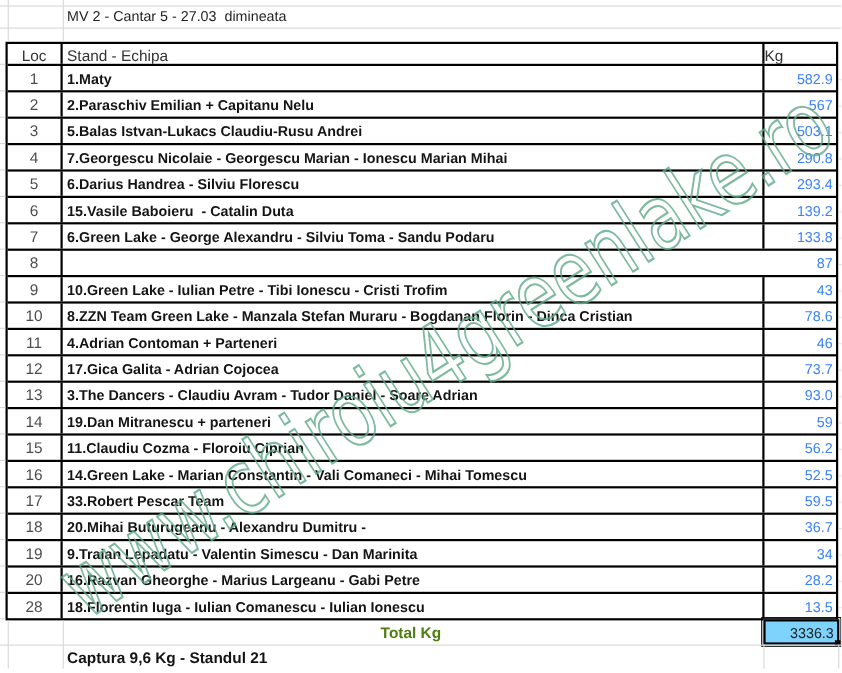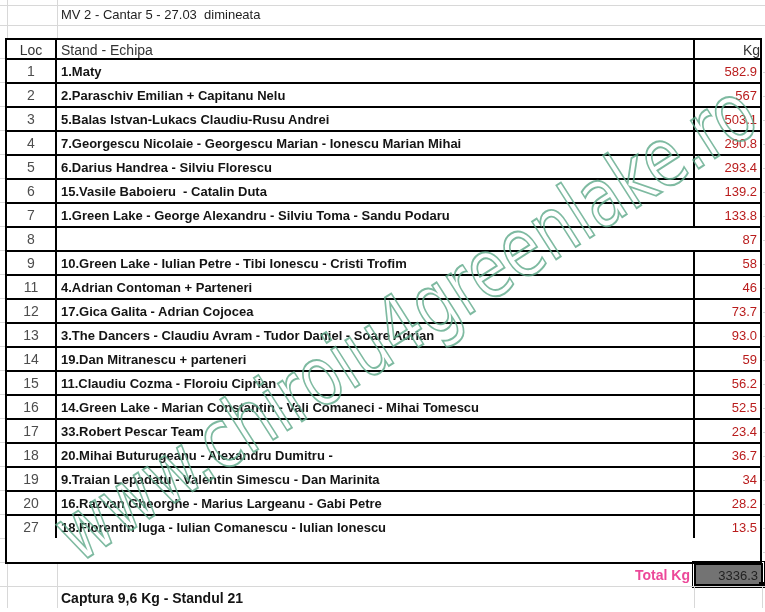--- a/index.html
+++ b/index.html
@@ -25,33 +25,33 @@
   .tr:last-child{height:22px;border-bottom:none;}
   .c{box-sizing:border-box;overflow:hidden;white-space:pre;}
   .c.loc{
     width:50px;border-right:2px solid #000;text-align:center;
     font-size:14px;color:#4d4d4d;padding-top:3px;
   }
   .c.team{
     width:638px;border-right:2px solid #000;font-weight:bold;
     font-size:13px;color:#141414;padding:4px 0 0 4px;
   }
-  .c.kg{flex:1;text-align:right;font-size:13px;color:#b91c1c;padding:4px 3px 0 0;}
+  .c.kg{flex:1;text-align:right;font-size:13px;color:#3b82f6;padding:4px 3px 0 0;}
   .head .c{font-weight:normal;font-size:14px;color:#333;padding-top:2px;}
   .head .c.team{padding-left:4px;}
-  .head .c.kg{text-align:right;padding-right:0;}
+  .head .c.kg{text-align:left;padding-right:0;}
   
   .total-label{
-    position:absolute;top:567px;left:57px;width:633px;text-align:right;
-    font-weight:bold;font-size:14px;color:#ec4899;
+    position:absolute;top:567px;left:57px;width:633px;text-align:center;
+    font-weight:bold;font-size:14px;color:#4d7c0f;
   }
   .total-cell{
     position:absolute;left:694px;top:563px;width:69px;height:23px;
     box-sizing:border-box;border:2px solid #000;outline:1px solid #000;outline-offset:1px;
-    background:#737373;text-align:right;font-size:13px;color:#222;padding:3px 3px 0 0;
+    background:#7dd3fc;text-align:right;font-size:13px;color:#222;padding:3px 3px 0 0;
   }
   .fill-handle{position:absolute;right:-3px;bottom:-3px;width:5px;height:5px;background:#000;}
   
   .captura{
     position:absolute;left:61px;top:590px;font-weight:bold;font-size:14px;color:#141414;
     white-space:pre;
   }
   
   .wm{position:absolute;left:0;top:0;pointer-events:none;z-index:30;}
 </style>
@@ -93,31 +93,36 @@
         <div class="c team">6.Darius Handrea - Silviu Florescu</div>
         <div class="c kg">293.4</div>
       </div>
     <div class="tr">
         <div class="c loc">6</div>
         <div class="c team">15.Vasile Baboieru  - Catalin Duta</div>
         <div class="c kg">139.2</div>
       </div>
     <div class="tr">
         <div class="c loc">7</div>
-        <div class="c team">1.Green Lake - George Alexandru - Silviu Toma - Sandu Podaru</div>
+        <div class="c team">6.Green Lake - George Alexandru - Silviu Toma - Sandu Podaru</div>
         <div class="c kg">133.8</div>
       </div>
     <div class="tr">
         <div class="c loc">8</div>
         <div class="c kg">87</div>
       </div>
     <div class="tr">
         <div class="c loc">9</div>
         <div class="c team">10.Green Lake - Iulian Petre - Tibi Ionescu - Cristi Trofim</div>
-        <div class="c kg">58</div>
+        <div class="c kg">43</div>
+      </div>
+    <div class="tr">
+        <div class="c loc">10</div>
+        <div class="c team">8.ZZN Team Green Lake - Manzala Stefan Muraru - Bogdanan Florin - Dinca Cristian</div>
+        <div class="c kg">78.6</div>
       </div>
     <div class="tr">
         <div class="c loc">11</div>
         <div class="c team">4.Adrian Contoman + Parteneri</div>
         <div class="c kg">46</div>
       </div>
     <div class="tr">
         <div class="c loc">12</div>
         <div class="c team">17.Gica Galita - Adrian Cojocea</div>
         <div class="c kg">73.7</div>
@@ -138,39 +143,39 @@
         <div class="c kg">56.2</div>
       </div>
     <div class="tr">
         <div class="c loc">16</div>
         <div class="c team">14.Green Lake - Marian Constantin - Vali Comaneci - Mihai Tomescu</div>
         <div class="c kg">52.5</div>
       </div>
     <div class="tr">
         <div class="c loc">17</div>
         <div class="c team">33.Robert Pescar Team</div>
-        <div class="c kg">23.4</div>
+        <div class="c kg">59.5</div>
       </div>
     <div class="tr">
         <div class="c loc">18</div>
         <div class="c team">20.Mihai Buturugeanu - Alexandru Dumitru -</div>
         <div class="c kg">36.7</div>
       </div>
     <div class="tr">
         <div class="c loc">19</div>
         <div class="c team">9.Traian Lepadatu - Valentin Simescu - Dan Marinita</div>
         <div class="c kg">34</div>
       </div>
     <div class="tr">
         <div class="c loc">20</div>
         <div class="c team">16.Razvan Gheorghe - Marius Largeanu - Gabi Petre</div>
         <div class="c kg">28.2</div>
       </div>
     <div class="tr">
-        <div class="c loc">27</div>
+        <div class="c loc">28</div>
         <div class="c team">18.Florentin Iuga - Iulian Comanescu - Iulian Ionescu</div>
         <div class="c kg">13.5</div>
       </div>
   </div>
 
   <div class="total-label">Total Kg</div>
   <div class="total-cell">
     <span>3336.3</span>
     <span class="fill-handle"></span>
   </div>

